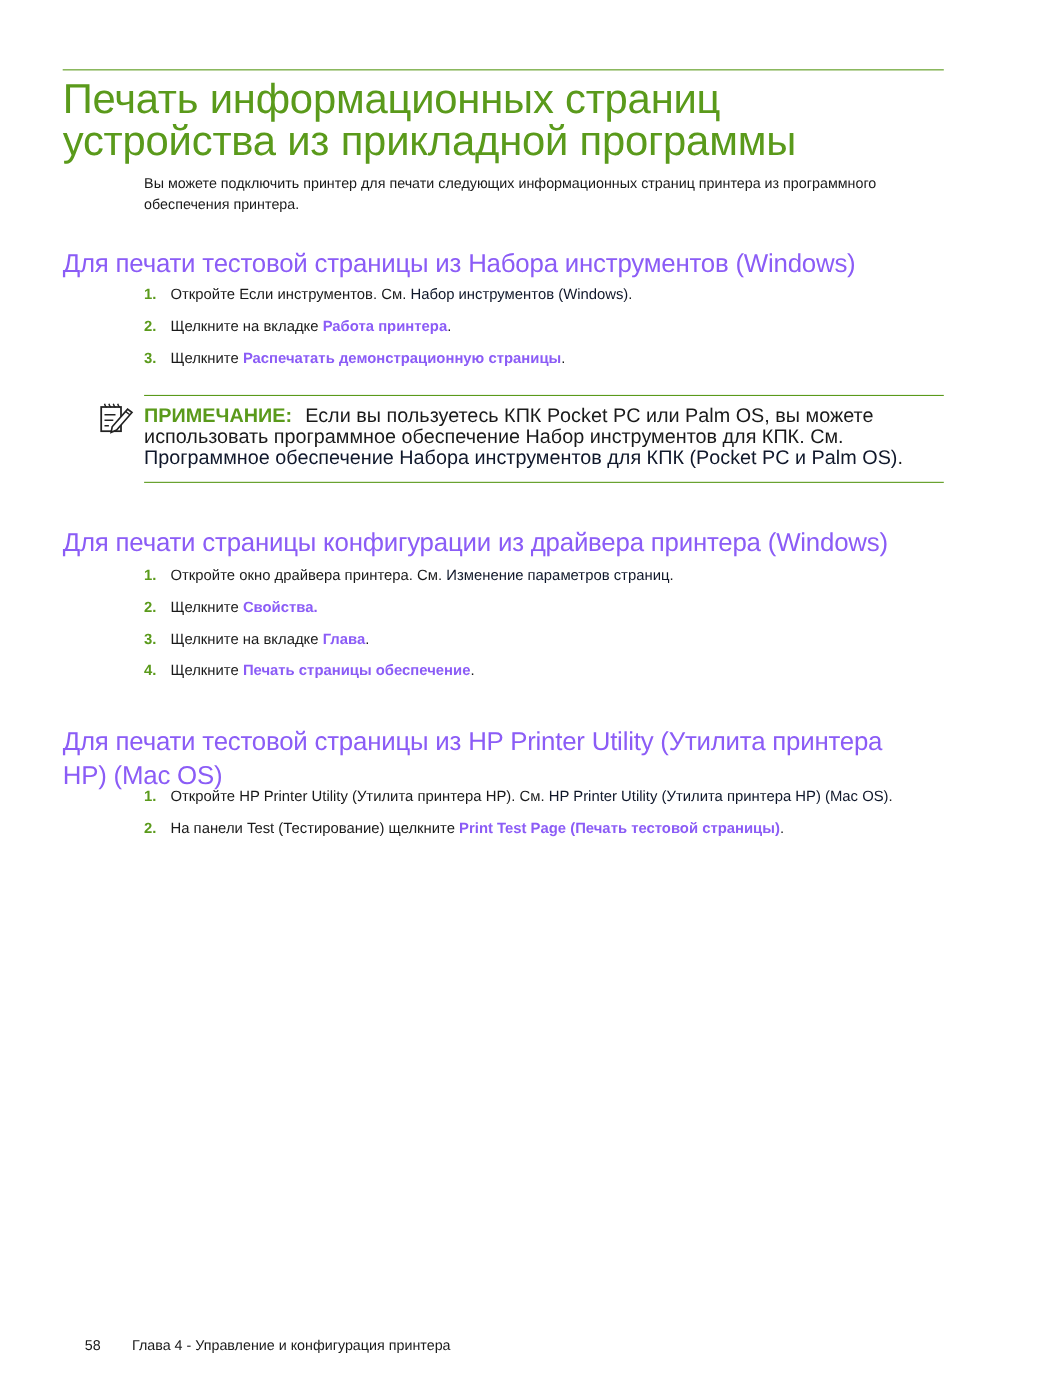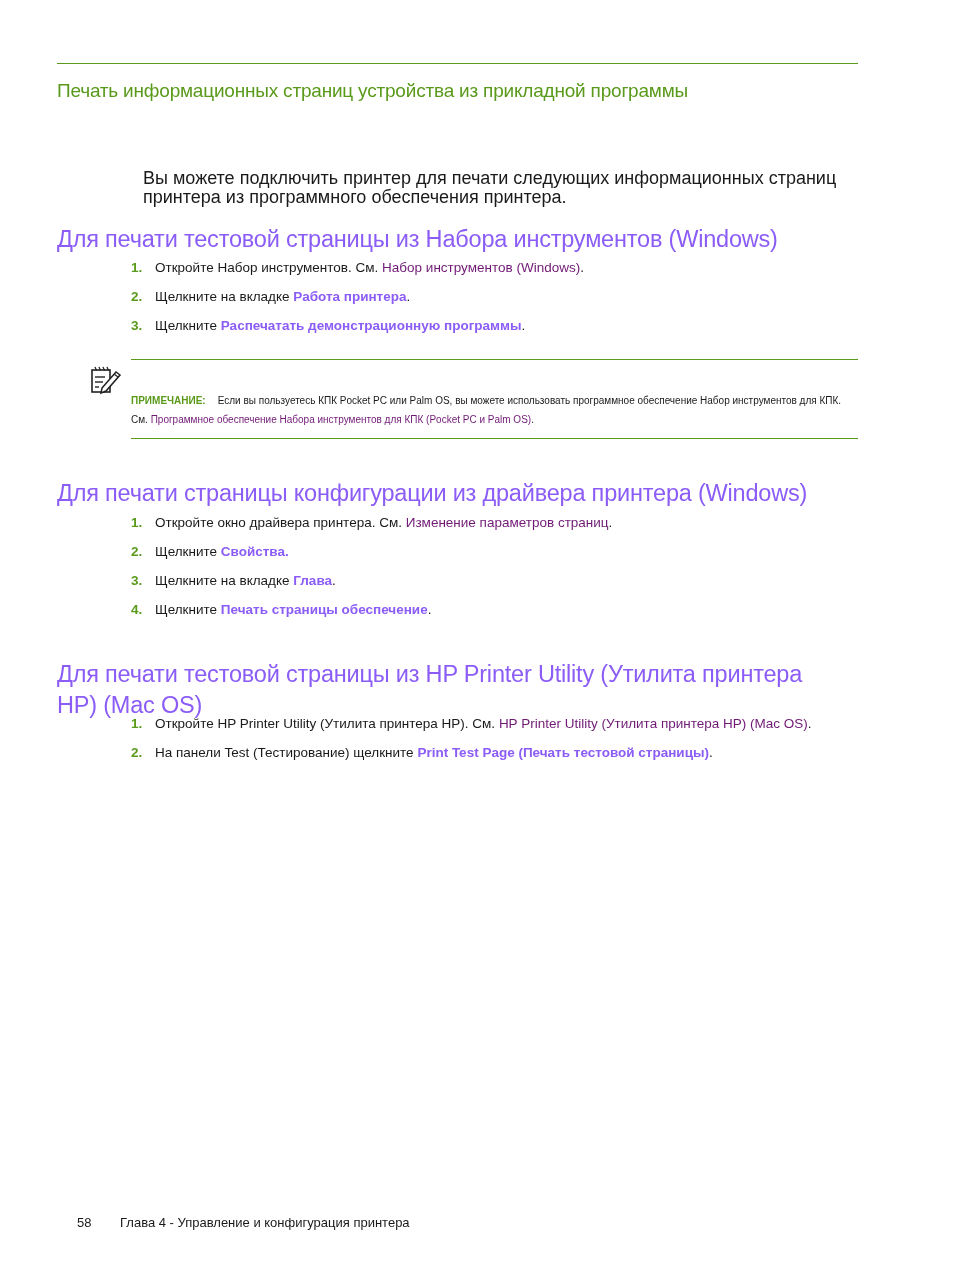--- a/index.html
+++ b/index.html
@@ -1,58 +1,58 @@
 <!DOCTYPE html>
 <html><head>
 <meta charset="utf-8">
 <style>
   html, body { margin: 0; padding: 0; background: #ffffff; }
   body { width: 954px; height: 1270px; position: relative; overflow: hidden;
          font-family: "Liberation Sans", "DejaVu Sans", sans-serif; color: #1a1a1a; }
   .page { position: absolute; left: 0; top: 0; width: 954px; height: 1270px; }
   .top-rule { position: absolute; left: 57px; top: 63px; width: 801px; height: 1px; background: #5a9a1b; }
-  .h1 { position: absolute; left: 57px; top: 72px; width: 800px; font-size: 19px; line-height: 38px;
+  .h1 { position: absolute; left: 57px; top: 72px; width: 800px; font-size: 38px; line-height: 38px;
         color: #5a9a1b; font-weight: normal; margin: 0; letter-spacing: -0.2px; }
-  .intro { position: absolute; left: 131px; top: 157px; width: 700px; font-size: 18px; line-height: 19px; margin: 12px; }
+  .intro { position: absolute; left: 131px; top: 157px; width: 700px; font-size: 13px; line-height: 19px; margin: 0; }
   .h2 { position: absolute; left: 57px; font-size: 23.5px; line-height: 31px; color: #8b5cf6;
         font-weight: normal; margin: 0; width: 800px; letter-spacing: -0.2px; }
   ol.steps { position: absolute; left: 131px; margin: 0; padding: 0; list-style: none; width: 700px; }
   ol.steps li { font-size: 13.5px; line-height: 19px; margin-bottom: 10px; display: flex; }
   ol.steps li .num { color: #5a9a1b; font-weight: bold; width: 24px; flex: 0 0 24px; }
   ol.steps li .txt { flex: 1; }
-  .link { color: #701a75; }
+  .link { color: #0f172a; }
   b { font-weight: bold; color: #8b5cf6; }
   .note-rule { position: absolute; left: 131px; width: 727px; height: 1px; background: #5a9a1b; }
-  .note { position: absolute; left: 131px; top: 369px; width: 720px; font-size: 10px; line-height: 19px; margin-top: 22px; }
+  .note { position: absolute; left: 131px; top: 369px; width: 720px; font-size: 18px; line-height: 19px; }
   .note .label { color: #5a9a1b; font-weight: bold; margin-right: 12px; }
   .note-icon { position: absolute; left: 89px; top: 364px; width: 34px; height: 32px; }
   .footer { position: absolute; left: 57px; top: 1214px; font-size: 13px; line-height: 18px; margin-left: 20px; }
   .footer .pg { display: inline-block; width: 43px; }
 </style>
 </head>
 <body>
 
 <div class="page">
   <div class="top-rule"></div>
   <h1 class="h1">Печать информационных страниц устройства из прикладной программы</h1>
   <p class="intro">Вы можете подключить принтер для печати следующих информационных страниц принтера из программного обеспечения принтера.</p>
 
   <h2 class="h2" style="top:224px">Для печати тестовой страницы из Набора инструментов (Windows)</h2>
   <ol class="steps" style="top:258px">
     <li>
       <span class="num">1.</span>
-      <span class="txt"><span>Откройте Набор инструментов. См. </span><span class="link">Набор инструментов (Windows)</span><span>.</span></span>
+      <span class="txt"><span>Откройте Если инструментов. См. </span><span class="link">Набор инструментов (Windows)</span><span>.</span></span>
     </li>
     <li>
       <span class="num">2.</span>
       <span class="txt"><span>Щелкните на вкладке </span><b>Работа принтера</b><span>.</span></span>
     </li>
     <li>
       <span class="num">3.</span>
-      <span class="txt"><span>Щелкните </span><b>Распечатать демонстрационную программы</b><span>.</span></span>
+      <span class="txt"><span>Щелкните </span><b>Распечатать демонстрационную страницы</b><span>.</span></span>
     </li>
   </ol>
 
   <div class="note-rule" style="top:359px"></div>
   <svg class="note-icon" viewBox="0 0 34 32">
     <rect x="3" y="6" width="18" height="22" fill="#fff" stroke="#222" stroke-width="1.6"></rect>
     <path d="M6 3 q1 3 2 3 M10 3 q1 3 2 3 M14 3 q1 3 2 3 M18 3 q1 3 2 3" stroke="#222" stroke-width="1.3" fill="none"></path>
     <line x1="6" y1="13" x2="16" y2="13" stroke="#222" stroke-width="1.4"></line>
     <line x1="6" y1="18" x2="14" y2="18" stroke="#222" stroke-width="1.4"></line>
     <line x1="6" y1="23" x2="10" y2="23" stroke="#222" stroke-width="1.4"></line>

